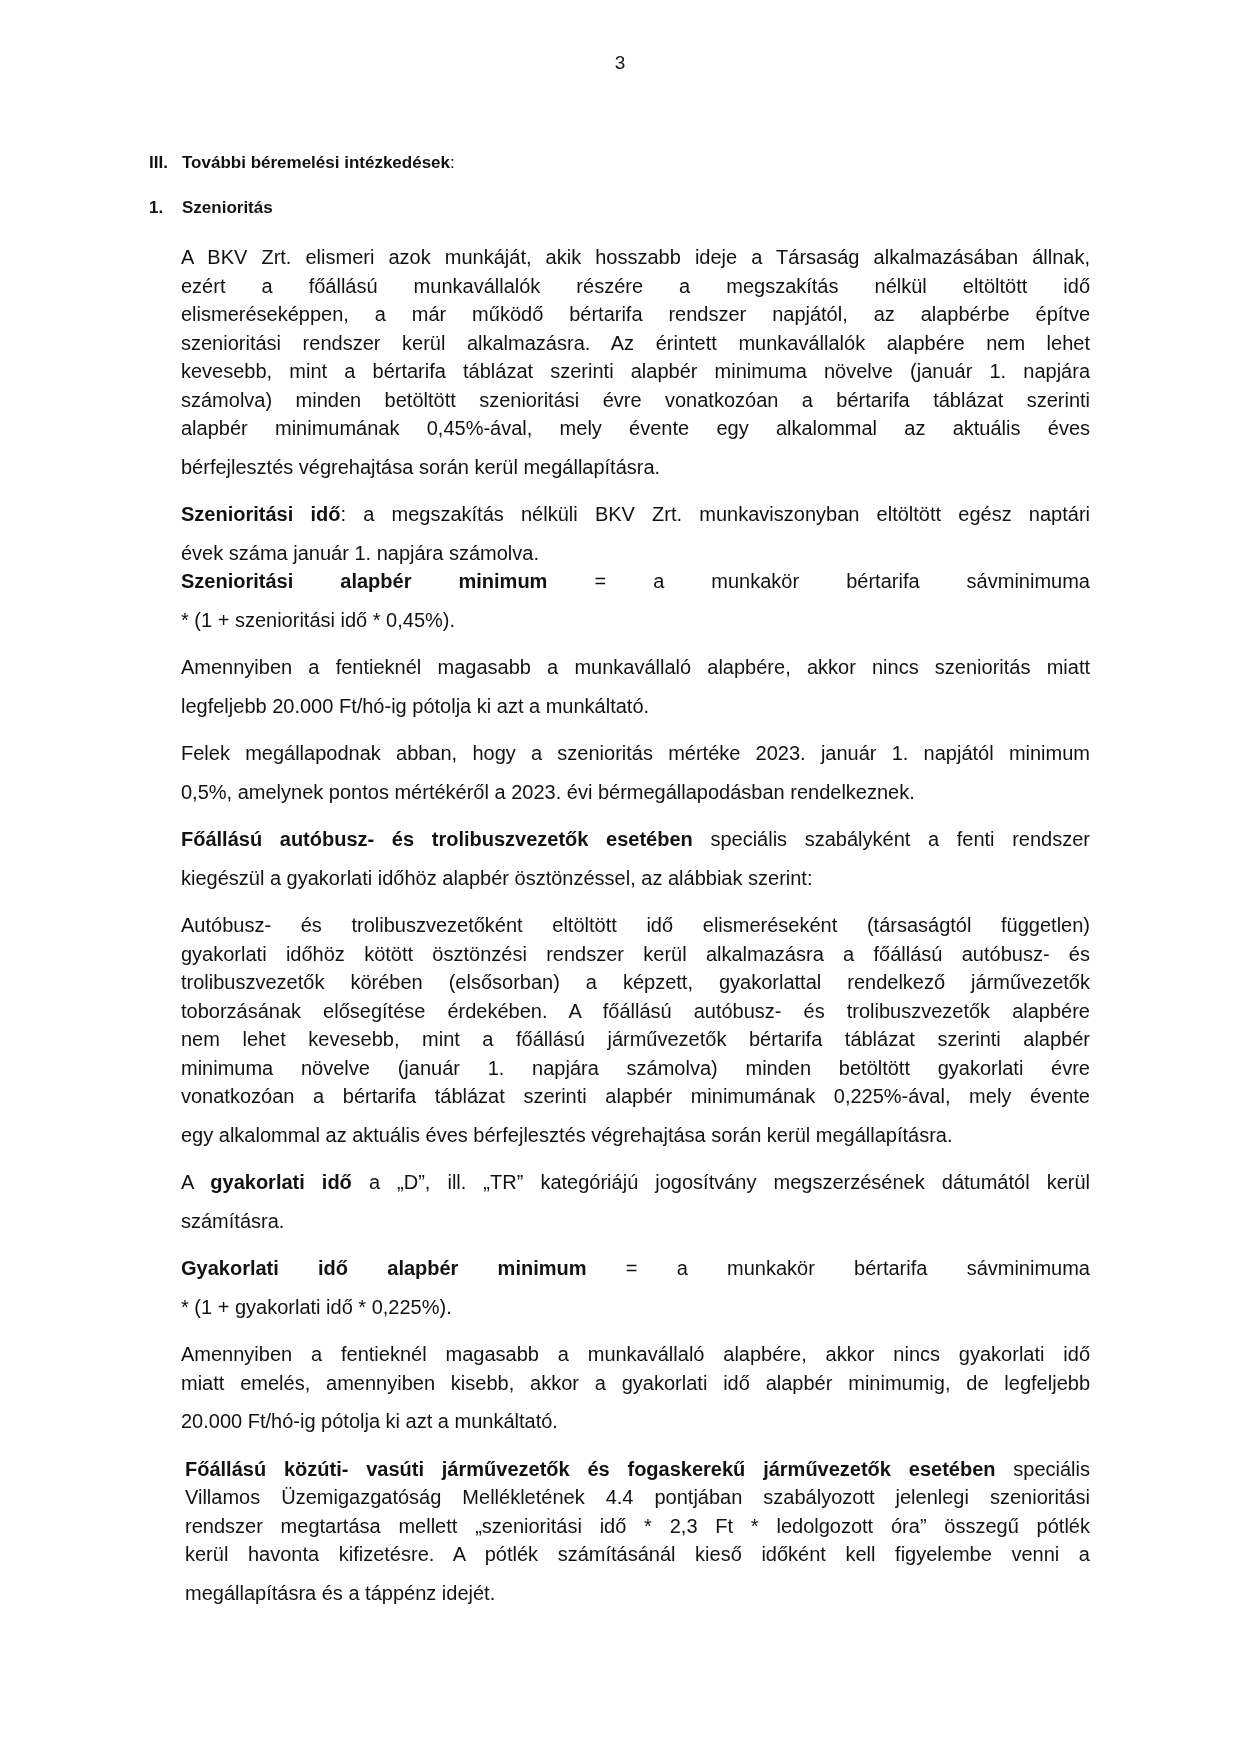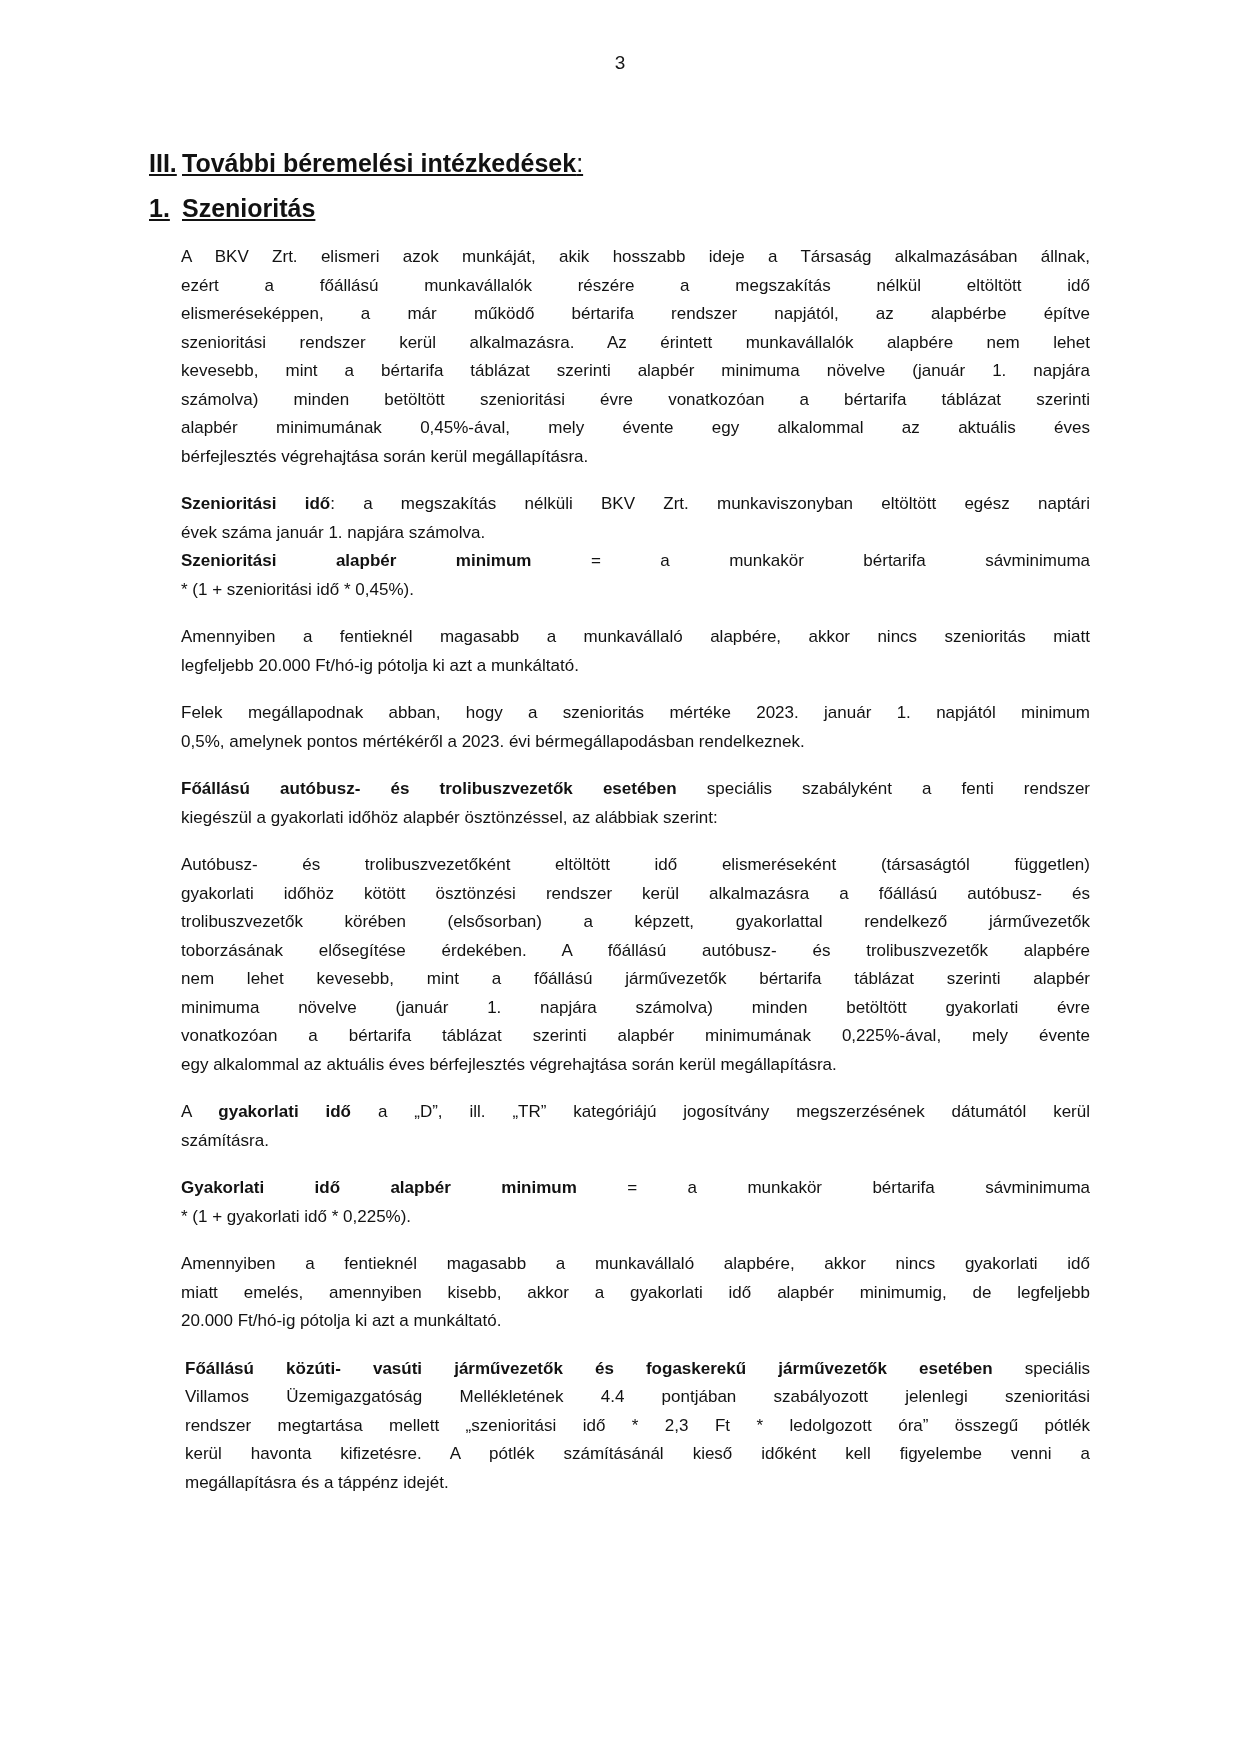--- a/index.html
+++ b/index.html
@@ -29,45 +29,44 @@
   }
   .content {
     position: absolute;
     left: 149px;
     top: 150px;
     width: 941px;
   }
   .heading {
     display: flex;
     align-items: flex-start;
-    font-size: 25px;
+    font-size: 17px;
     line-height: 26px;
     font-weight: bold;
-    text-decoration: underline;
   }
   .heading .hnum {
     flex: none;
     width: 33px;
   }
   .h2 { margin-top: 19px; }
   .hsuf { font-weight: normal; }
   .body-text {
     margin-top: 22px;
     margin-left: 32px;
     width: 909px;
-    font-size: 17px;
+    font-size: 20px;
   }
   .para + .para { margin-top: 19px; }
   .line {
     line-height: 28.5px;
     text-align: justify;
     text-align-last: justify;
     white-space: normal;
   }
-  .line.end { text-align-last: left; }
+  .line.end { text-align-last: left; margin-top: 10px; }
   .bold { font-weight: bold; }
 </style>
 </head>
 <body>
 
 <div class="page">
 
   <div class="pagenum">3</div>
 
   <div class="content">

